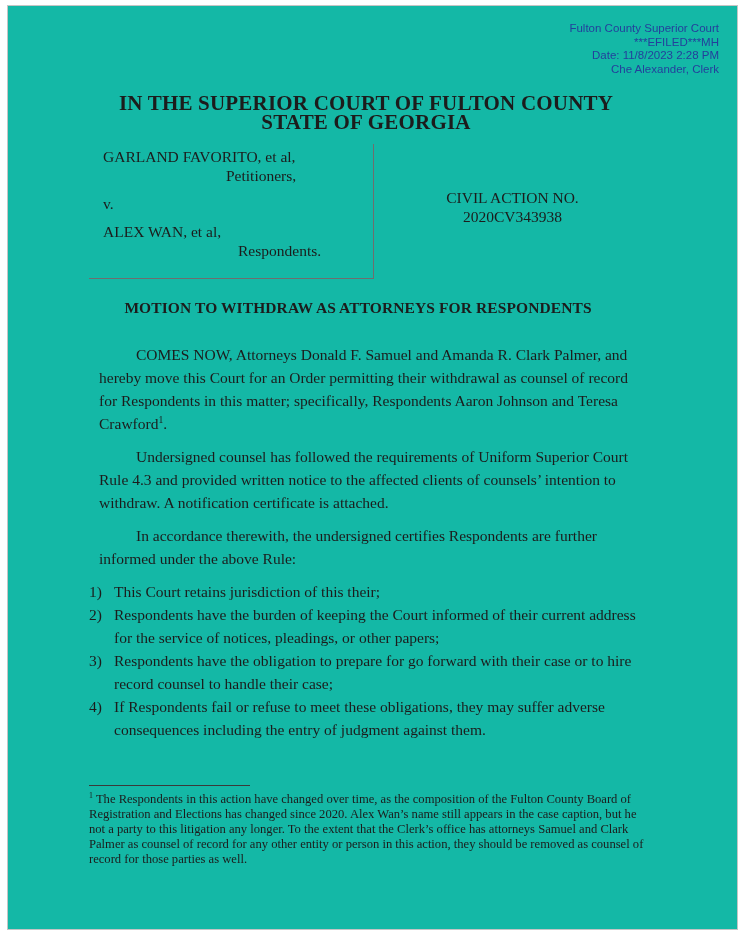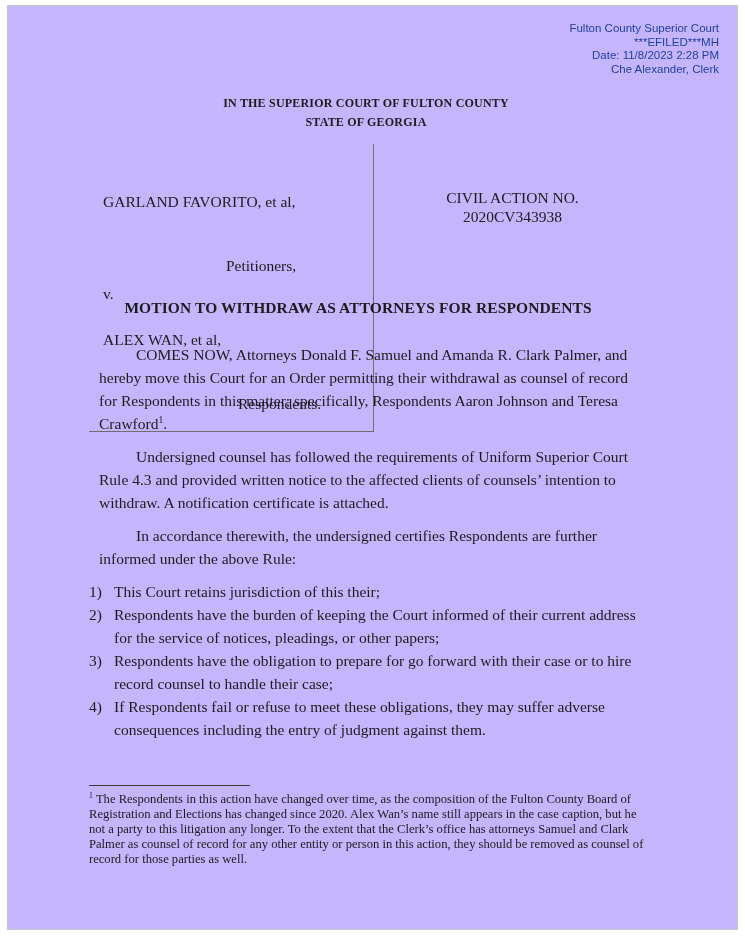--- a/index.html
+++ b/index.html
@@ -4,55 +4,55 @@
 <style>
   html, body { margin:0; padding:0; }
   body {
     width:748px; height:940px; position:relative;
     background:#ffffff; color:#1c1c1c;
     font-family:"Liberation Serif", serif;
   }
   .page {
     position:absolute; left:7px; top:5px;
     width:729px; height:923px;
-    background:#c4b5fd; border:1px solid #c5c5c5;
+    background:#14b8a6; border:1px solid #c5c5c5;
   }
 
   
   .stamp {
     position:absolute; top:16px; right:18px;
     text-align:right;
     font-family:"Liberation Sans", sans-serif;
     font-size:11.5px; line-height:13.5px;
     color:#243f9c;
   }
 
   
   .court-header {
     position:absolute; top:88px; left:80px; width:556px;
     text-align:center; font-weight:bold;
-    font-size:12px; line-height:19px; letter-spacing:0.2px;
+    font-size:21px; line-height:19px; letter-spacing:0.2px;
   }
 
   
   .caption {
     position:absolute; top:138px; left:81px; width:560px;
     font-size:15.5px;
   }
   .caption-box {
     width:285px; box-sizing:border-box;
     border-right:1.3px solid #6e6e6e;
     border-bottom:1.3px solid #6e6e6e;
     padding:3px 0 18px 14px;
   }
-  .cap-line { line-height:19px;margin-top:45px; }
+  .cap-line { line-height:19px; }
   .cap-role-pet  { padding-left:123px; }
   .cap-role-resp { padding-left:135px; }
   .cap-v    { margin-top:9px; }
-  .cap-resp { margin-top:27px; }
+  .cap-resp { margin-top:9px; }
   .civil-action {
     position:absolute; left:336px; top:44px; width:175px;
     text-align:center; line-height:19px;
   }
 
   
   .motion-title {
     position:absolute; top:293px; left:72px; width:556px;
     text-align:center; font-weight:bold;
     font-size:15.5px; letter-spacing:0.1px;

